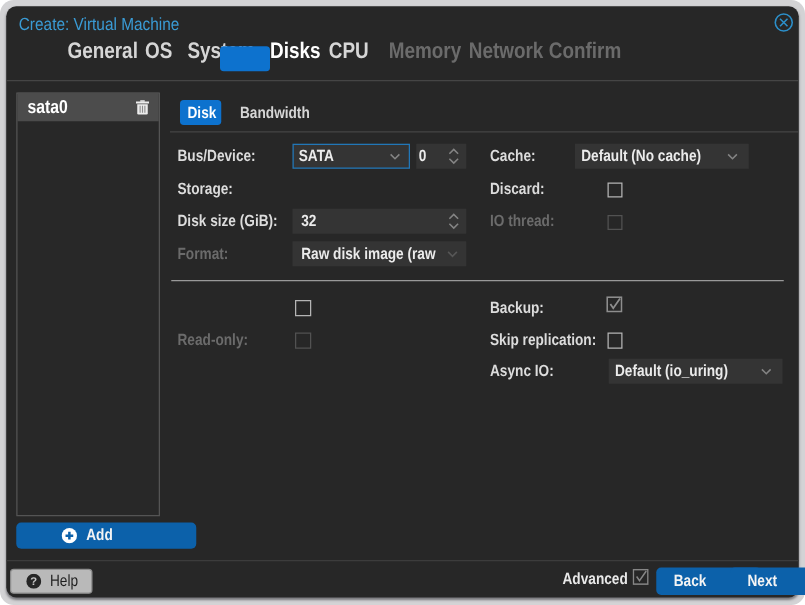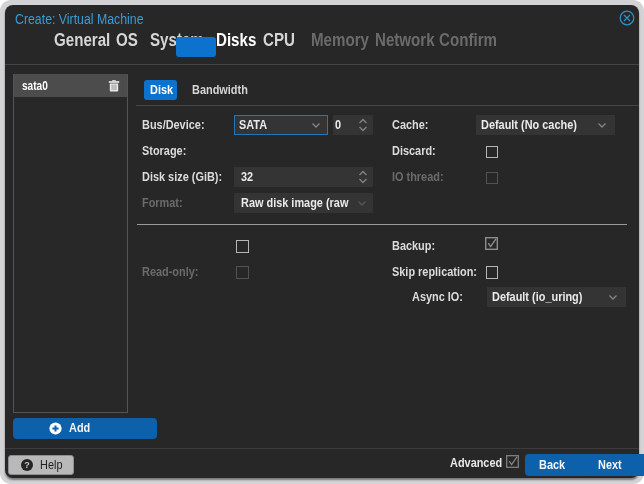--- a/index.html
+++ b/index.html
@@ -39,21 +39,21 @@
 <div class="tab" style="left:181.5px;color:#ffffff;"><span class="t">Disks</span></div>
 <div class="tab" style="left:229px;"><span class="t">CPU</span></div>
 <div class="tab dim" style="left:276.5px;"><span class="t">Memory</span></div>
 <div class="tab dim" style="left:341px;"><span class="t">Network</span></div>
 <div class="tab dim" style="left:404.5px;"><span class="t">Confirm</span></div>
 
 <div class="hline" style="left:5px;top:64px;width:634px;background:#454545;"></div>
 
 <div class="abs" style="left:12.5px;top:74px;width:115px;height:339px;border:1px solid #545454;box-sizing:border-box;background:#282828;"></div>
 <div class="abs" style="left:13.5px;top:74px;width:113px;height:23px;background:#4c4c4c;"></div>
-<div class="abs" style="left:22px;top:79px;font-size:12px;line-height:14px;font-weight:bold;color:#ffffff;"><span class="t">sata0</span></div>
+<div class="abs" style="left:22px;top:79px;font-size:15px;line-height:14px;font-weight:bold;color:#ffffff;"><span class="t">sata0</span></div>
 
 <svg class="abs" style="left:107.5px;top:79px;" width="12" height="13" viewBox="0 0 12 13">
   <path d="M4.2 1.2 h3.6 v1.2 h-3.6 z" fill="#ececec"></path>
   <rect x="0.8" y="2.2" width="10.4" height="1.6" fill="#ececec"></rect>
   <path d="M1.8 4.4 h8.4 v7.2 a1 1 0 0 1 -1 1 h-6.4 a1 1 0 0 1 -1 -1 z" fill="#ececec"></path>
   <path d="M4.1 5.6 v5.6 M6 5.6 v5.6 M7.9 5.6 v5.6" stroke="#8c8c8c" stroke-width="0.9"></path>
 </svg>
 
 <div class="btn" style="left:13px;top:418px;width:112px;height:20.5px;">
   <svg class="abs" style="left:36px;top:4px;" width="13" height="13" viewBox="0 0 13 13">
@@ -72,38 +72,38 @@
 <div class="lbl" style="left:142px;top:144px;"><span class="t">Storage:</span></div>
 <div class="lbl" style="left:142px;top:170px;"><span class="t">Disk size (GiB):</span></div>
 <div class="lbl dim" style="left:142px;top:196px;"><span class="t">Format:</span></div>
 <div class="lbl dim" style="left:142px;top:265px;"><span class="t">Read-only:</span></div>
 
 <div class="lbl" style="left:392px;top:118px;"><span class="t">Cache:</span></div>
 <div class="lbl" style="left:392px;top:144px;"><span class="t">Discard:</span></div>
 <div class="lbl dim" style="left:392px;top:170px;"><span class="t">IO thread:</span></div>
 <div class="lbl" style="left:392px;top:239px;"><span class="t">Backup:</span></div>
 <div class="lbl" style="left:392px;top:265px;"><span class="t">Skip replication:</span></div>
-<div class="lbl" style="left:392px;top:290px;margin-left:20px;"><span class="t">Async IO:</span></div>
+<div class="lbl" style="left:392px;top:290px;"><span class="t">Async IO:</span></div>
 
 <div class="field" style="left:233.5px;top:115px;width:94.5px;border:1.4px solid #2177b8;">
   <div class="fieldtext" style="left:4.5px;line-height:18px;"><span class="t">SATA</span></div>
   <svg class="abs" style="right:5px;top:0;" width="12" height="18" viewBox="0 0 12 18">
         <path d="M2.5 7.5 L6 11 L9.5 7.5" fill="none" stroke="#848484" stroke-width="1.25"></path>
       </svg>
 </div>
 
 <div class="field" style="left:332.5px;top:115px;width:40.5px;">
   <div class="fieldtext" style="left:2.5px;"><span class="t">0</span></div>
   <svg class="abs" style="right:4px;top:0;" width="12" height="20" viewBox="0 0 12 20">
     <path d="M2.5 8 L6 4.5 L9.5 8" fill="none" stroke="#848484" stroke-width="1.25"></path>
     <path d="M2.5 12 L6 15.5 L9.5 12" fill="none" stroke="#848484" stroke-width="1.25"></path>
   </svg>
 </div>
 
-<div class="field" style="left:476px;top:115px;width:139px;">
+<div class="field" style="left:460px;top:115px;width:139px;">
   <div class="fieldtext" style="left:5px;"><span class="t">Default (No cache)</span></div>
   <svg class="abs" style="right:7px;top:0;" width="12" height="20" viewBox="0 0 12 20">
         <path d="M2.5 8.5 L6 12 L9.5 8.5" fill="none" stroke="#848484" stroke-width="1.25"></path>
       </svg>
 </div>
 
 
 <div class="cb" style="left:485.5px;top:145.5px;"></div>
 
 <div class="field" style="left:233.5px;top:167px;width:139.5px;">

